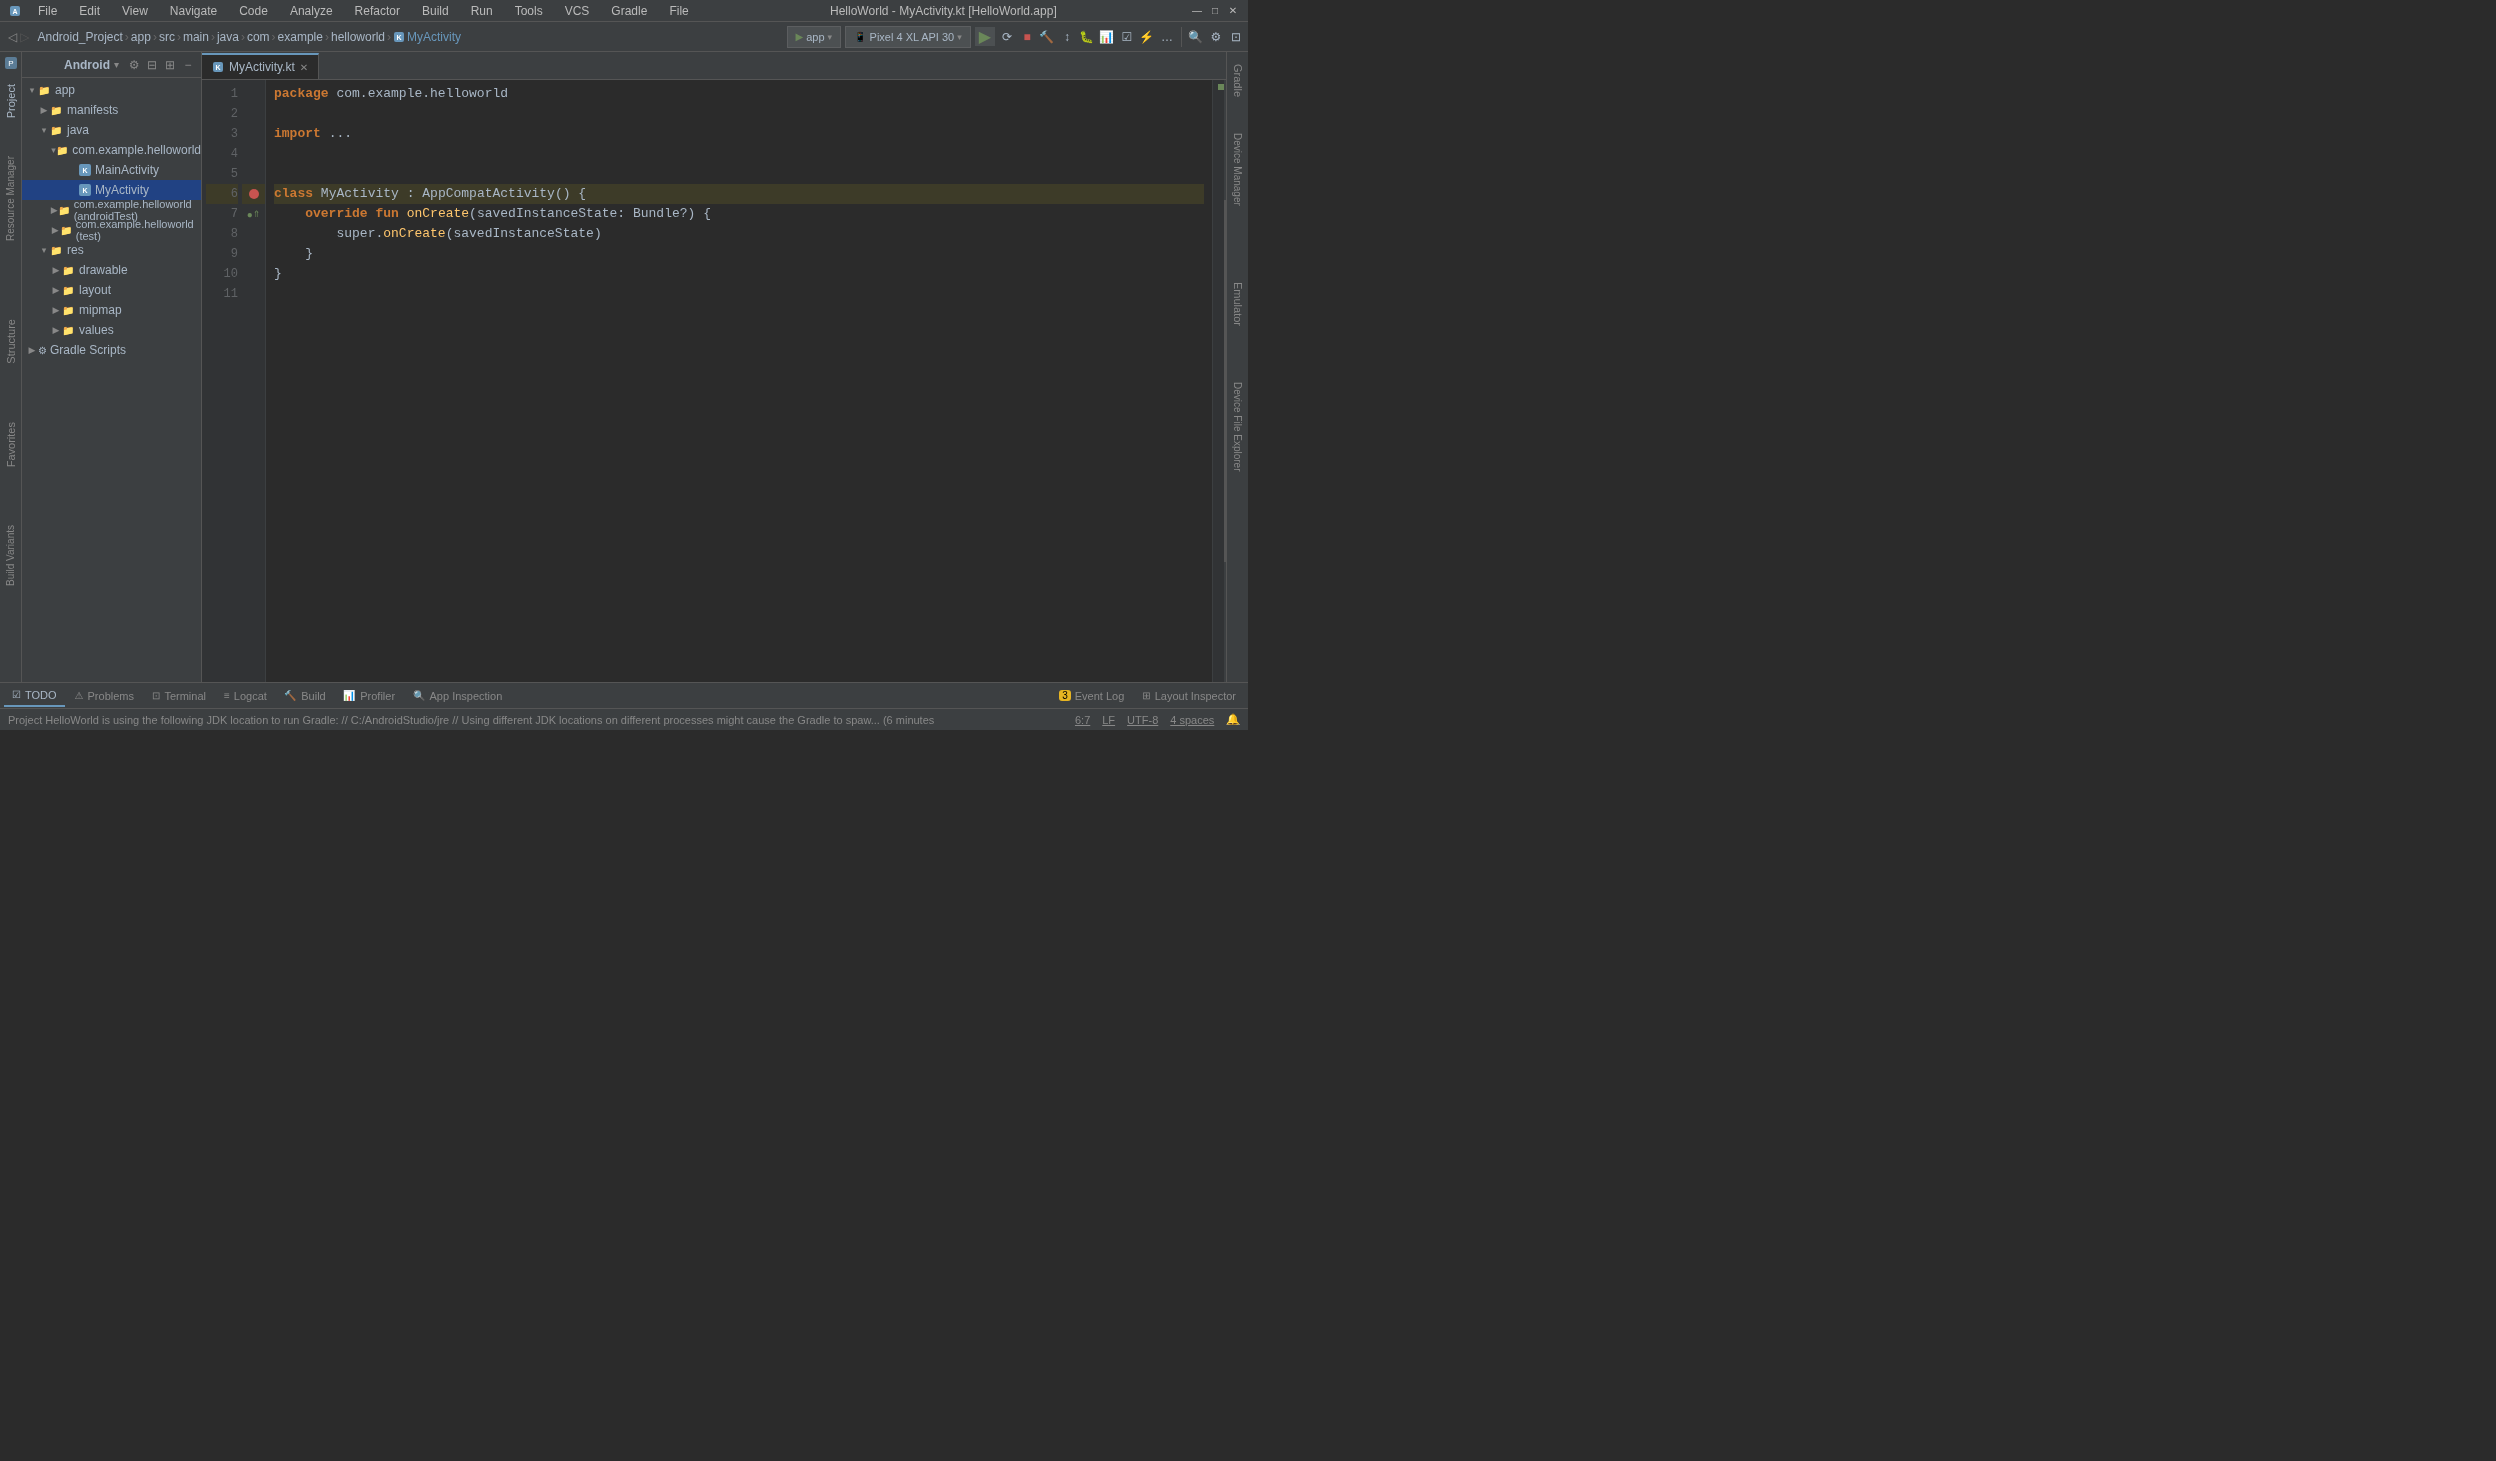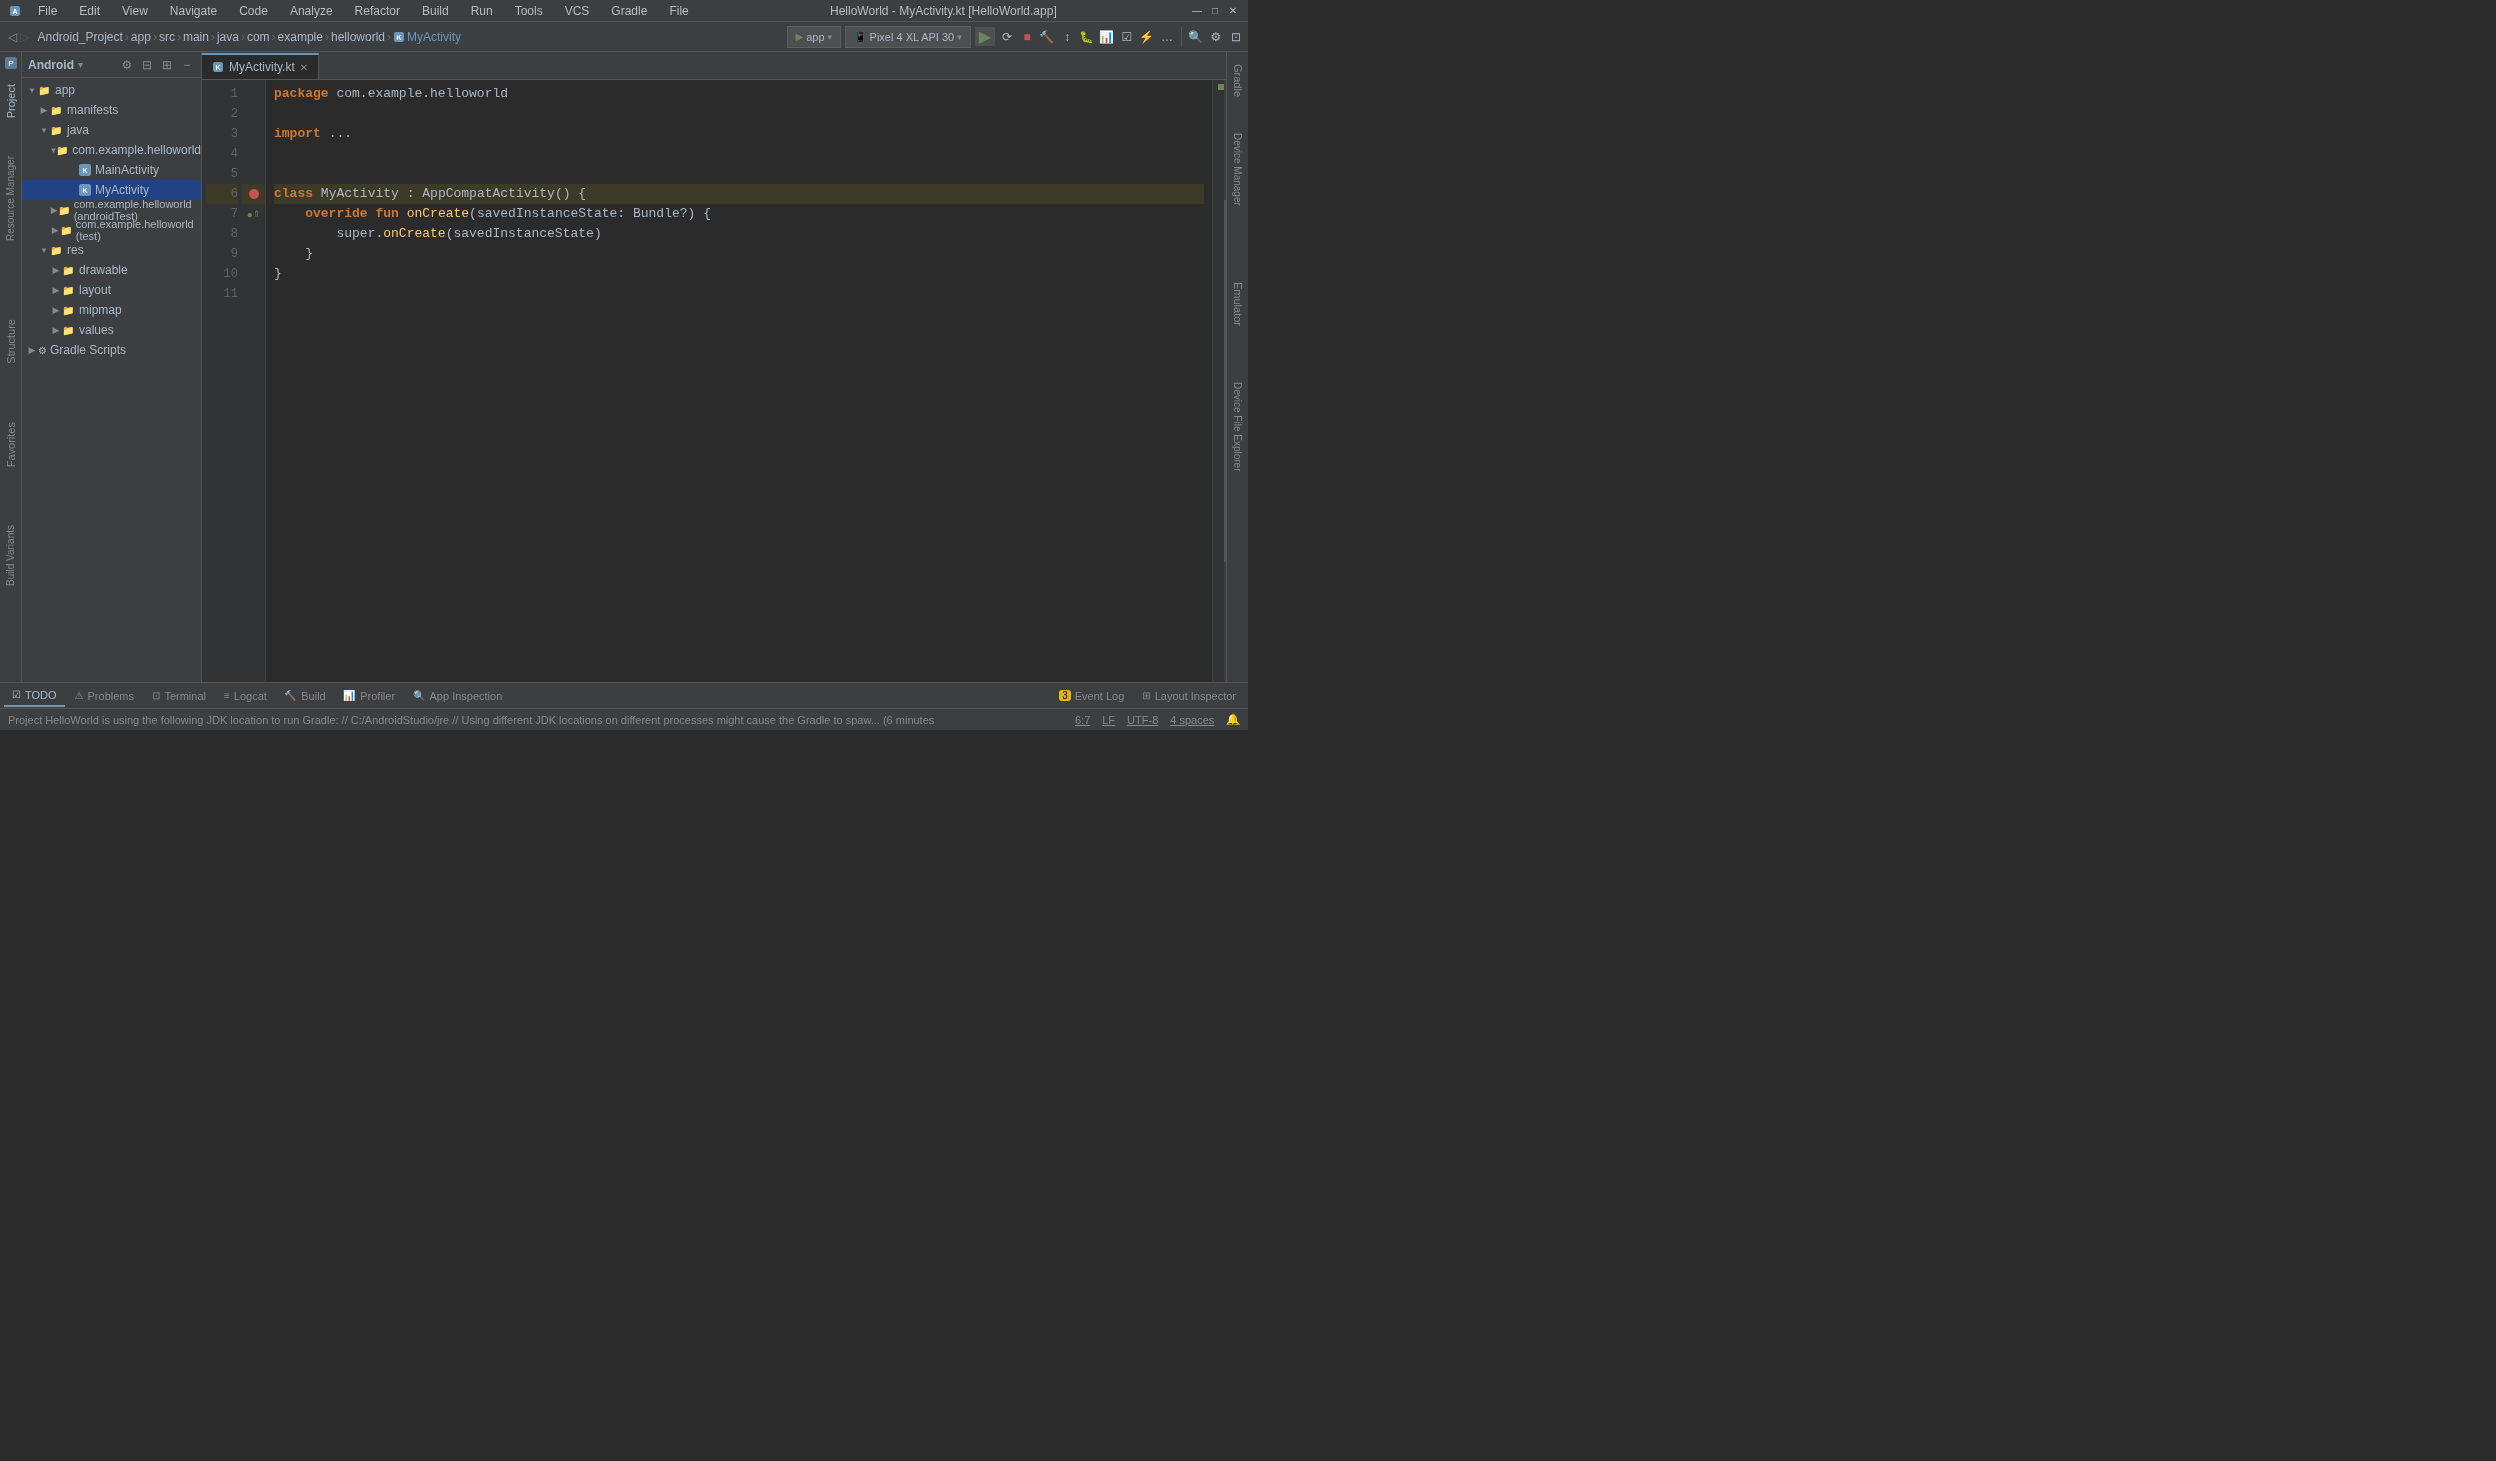--- a/index.html
+++ b/index.html
@@ -454,21 +454,21 @@
     </div>
     <span class="side-tab-vert active">Project</span>
     <span class="side-tab-vert" style="margin-top:20px;font-size:10px;">Resource Manager</span>
     <span class="side-tab-vert" style="margin-top:60px;">Structure</span>
     <span class="side-tab-vert" style="margin-top:40px;">Favorites</span>
     <span class="side-tab-vert" style="margin-top:40px;font-size:10px;">Build Variants</span>
   </div>
 
   <div class="project-panel">
     <div class="panel-header">
-      <span style="font-size:12px;color:#a9b7c6;font-weight:bold;">Android</span>
+      <span style="font-size:12px;color:#a9b7c6;font-weight:bold;margin-left:36px;">Android</span>
       <span style="font-size:10px;color:#888;">▾</span>
       <span style="flex:1"></span>
       <span class="panel-icon-btn">⚙</span>
       <span class="panel-icon-btn">⊟</span>
       <span class="panel-icon-btn">⊞</span>
       <span class="panel-icon-btn">−</span>
     </div>
     <div class="tree-container">
 
       <div class="tree-item" style="padding-left:4px;">

